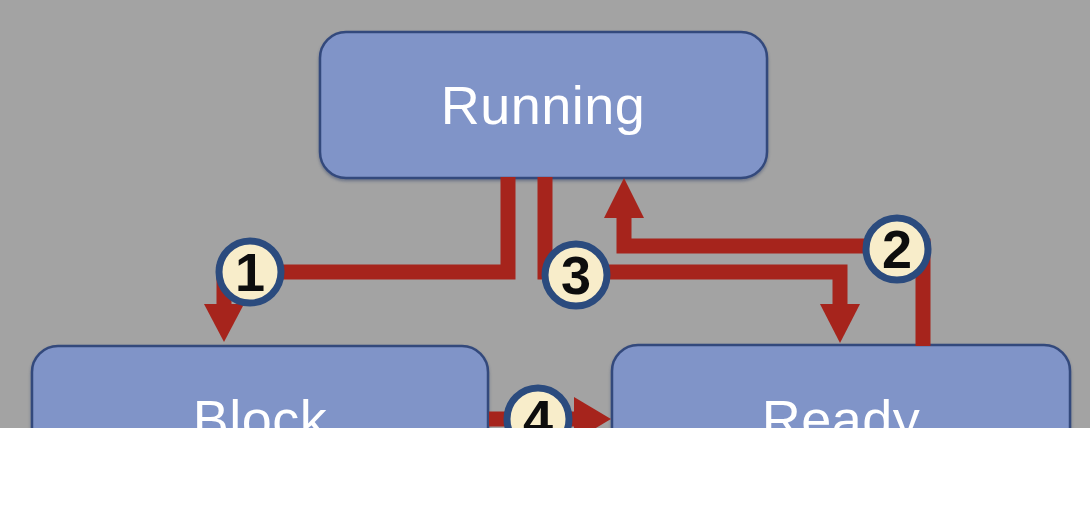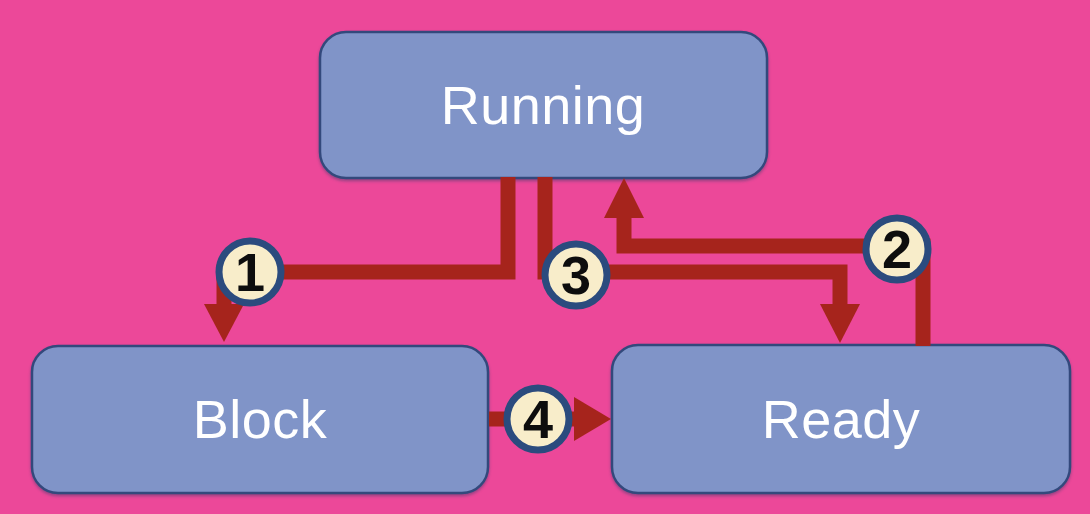--- a/index.html
+++ b/index.html
@@ -4,22 +4,22 @@
 <style>
   html, body {
     margin: 0;
     padding: 0;
     background: #ffffff;
     font-family: "Liberation Sans", sans-serif;
   }
   .stage {
     position: relative;
     width: 1090px;
-    height: 514px;
-    background: #ec4899;
+    height: 428px;
+    background: #a3a3a3;
     overflow: hidden;
   }
   svg { display: block; }
   .node-rect {
     stroke-width: 2.5;
     filter: drop-shadow(0px 2px 1.5px rgba(45, 62, 105, 0.45));
   }
   .node-label {
     font-size: 54px;
     font-weight: 400;

